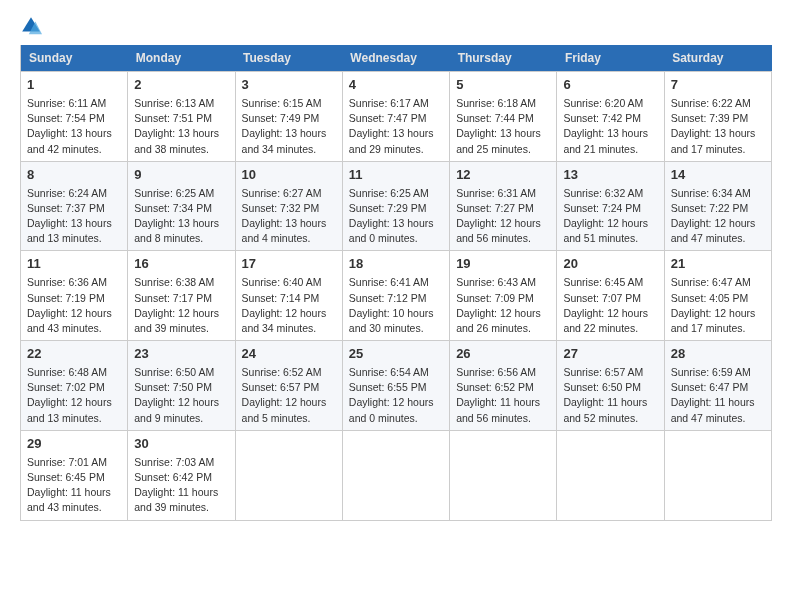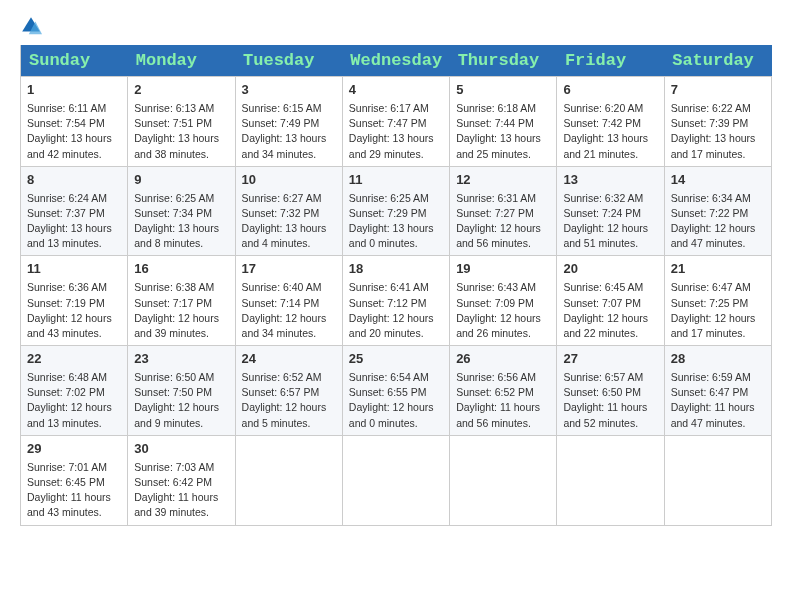--- a/index.html
+++ b/index.html
@@ -54,26 +54,25 @@
       font-size: 16px;
       color: #555;
     }
     table {
       width: 100%;
       border-collapse: collapse;
       table-layout: fixed;
     }
     th {
       background-color: #2a6db5;
-      color: #86efac;
+      color: #e5e5e5;
       text-align: left;
       padding: 6px 8px;
-      font-size: 17px;
+      font-size: 12px;
       font-weight: bold;
-      font-family: Liberation Mono, monospace;
     }
     td {
       border: 1px solid #ccc;
       vertical-align: top;
       padding: 4px 6px;
       height: 88px;
       font-size: 10.5px;
       color: #333;
       line-height: 1.45;
     }
@@ -143,24 +142,24 @@
           <td><span class="day-num">10</span><span>Sunrise: 6:27 AM</span><br><span>Sunset: 7:32 PM</span><br><span>Daylight: 13 hours and 4 minutes.</span></td>
           <td><span class="day-num">11</span><span>Sunrise: 6:25 AM</span><br><span>Sunset: 7:29 PM</span><br><span>Daylight: 13 hours and 0 minutes.</span></td>
           <td><span class="day-num">12</span><span>Sunrise: 6:31 AM</span><br><span>Sunset: 7:27 PM</span><br><span>Daylight: 12 hours and 56 minutes.</span></td>
           <td><span class="day-num">13</span><span>Sunrise: 6:32 AM</span><br><span>Sunset: 7:24 PM</span><br><span>Daylight: 12 hours and 51 minutes.</span></td>
           <td><span class="day-num">14</span><span>Sunrise: 6:34 AM</span><br><span>Sunset: 7:22 PM</span><br><span>Daylight: 12 hours and 47 minutes.</span></td>
         </tr>
         <tr>
           <td><span class="day-num">11</span><span>Sunrise: 6:36 AM</span><br><span>Sunset: 7:19 PM</span><br><span>Daylight: 12 hours and 43 minutes.</span></td>
           <td><span class="day-num">16</span><span>Sunrise: 6:38 AM</span><br><span>Sunset: 7:17 PM</span><br><span>Daylight: 12 hours and 39 minutes.</span></td>
           <td><span class="day-num">17</span><span>Sunrise: 6:40 AM</span><br><span>Sunset: 7:14 PM</span><br><span>Daylight: 12 hours and 34 minutes.</span></td>
-          <td><span class="day-num">18</span><span>Sunrise: 6:41 AM</span><br><span>Sunset: 7:12 PM</span><br><span>Daylight: 12 hours and 20 minutes.</span></td>
+          <td><span class="day-num">18</span><span>Sunrise: 6:41 AM</span><br><span>Sunset: 7:12 PM</span><br><span>Daylight: 10 hours and 30 minutes.</span></td>
           <td><span class="day-num">19</span><span>Sunrise: 6:43 AM</span><br><span>Sunset: 7:09 PM</span><br><span>Daylight: 12 hours and 26 minutes.</span></td>
           <td><span class="day-num">20</span><span>Sunrise: 6:45 AM</span><br><span>Sunset: 7:07 PM</span><br><span>Daylight: 12 hours and 22 minutes.</span></td>
-          <td><span class="day-num">21</span><span>Sunrise: 6:47 AM</span><br><span>Sunset: 7:25 PM</span><br><span>Daylight: 12 hours and 17 minutes.</span></td>
+          <td><span class="day-num">21</span><span>Sunrise: 6:47 AM</span><br><span>Sunset: 4:05 PM</span><br><span>Daylight: 12 hours and 17 minutes.</span></td>
         </tr>
         <tr>
           <td><span class="day-num">22</span><span>Sunrise: 6:48 AM</span><br><span>Sunset: 7:02 PM</span><br><span>Daylight: 12 hours and 13 minutes.</span></td>
           <td><span class="day-num">23</span><span>Sunrise: 6:50 AM</span><br><span>Sunset: 7:50 PM</span><br><span>Daylight: 12 hours and 9 minutes.</span></td>
           <td><span class="day-num">24</span><span>Sunrise: 6:52 AM</span><br><span>Sunset: 6:57 PM</span><br><span>Daylight: 12 hours and 5 minutes.</span></td>
           <td><span class="day-num">25</span><span>Sunrise: 6:54 AM</span><br><span>Sunset: 6:55 PM</span><br><span>Daylight: 12 hours and 0 minutes.</span></td>
           <td><span class="day-num">26</span><span>Sunrise: 6:56 AM</span><br><span>Sunset: 6:52 PM</span><br><span>Daylight: 11 hours and 56 minutes.</span></td>
           <td><span class="day-num">27</span><span>Sunrise: 6:57 AM</span><br><span>Sunset: 6:50 PM</span><br><span>Daylight: 11 hours and 52 minutes.</span></td>
           <td><span class="day-num">28</span><span>Sunrise: 6:59 AM</span><br><span>Sunset: 6:47 PM</span><br><span>Daylight: 11 hours and 47 minutes.</span></td>
         </tr>

